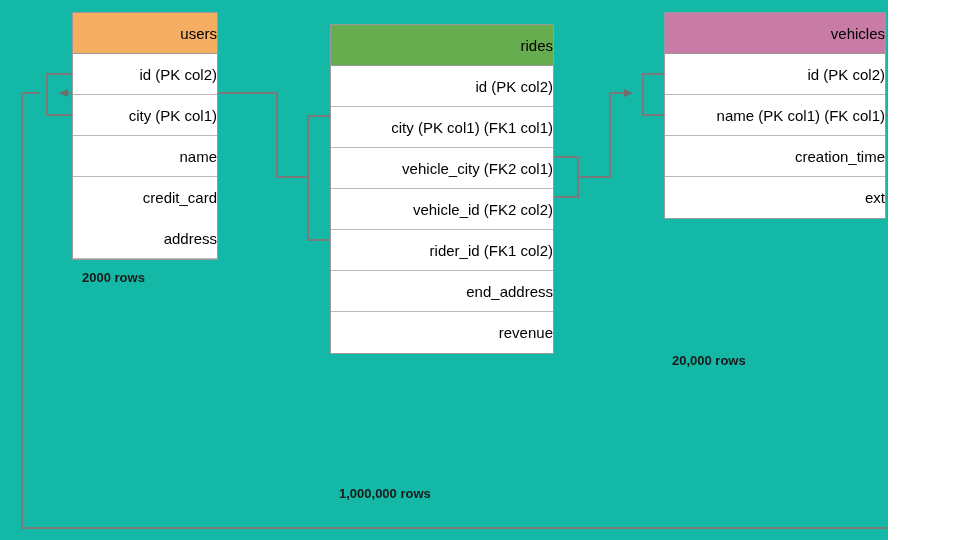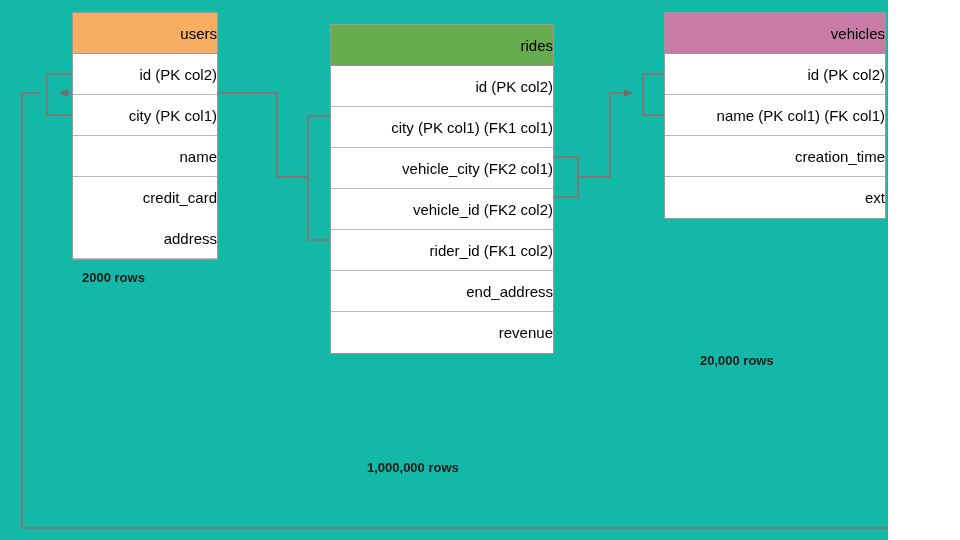--- a/index.html
+++ b/index.html
@@ -119,24 +119,24 @@
   <div class="er-table" style="left:330px; top:24px; width:224px;">
     <div class="er-header" style="background:#68AC50;">rides</div>
     <div class="er-row">id (PK col2)</div>
     <div class="er-row">city (PK col1) (FK1 col1)</div>
     <div class="er-row">vehicle_city (FK2 col1)</div>
     <div class="er-row">vehicle_id (FK2 col2)</div>
     <div class="er-row">rider_id (FK1 col2)</div>
     <div class="er-row">end_address</div>
     <div class="er-row last">revenue</div>
   </div>
-  <div class="row-count" style="left:339px; top:460px;margin-left:28px;">1,000,000 rows</div>
+  <div class="row-count" style="left:339px; top:486px;">1,000,000 rows</div>
 
   <div class="er-table" style="left:664px; top:12px; width:222px;">
     <div class="er-header" style="background:#C87BA4;">vehicles</div>
     <div class="er-row">id (PK col2)</div>
     <div class="er-row">name (PK col1) (FK col1)</div>
     <div class="er-row">creation_time</div>
     <div class="er-row last">ext</div>
   </div>
-  <div class="row-count" style="left:700px; top:353px;">20,000 rows</div>
+  <div class="row-count" style="left:672px; top:353px;">20,000 rows</div>
 
 </div>
 
 </body></html>

